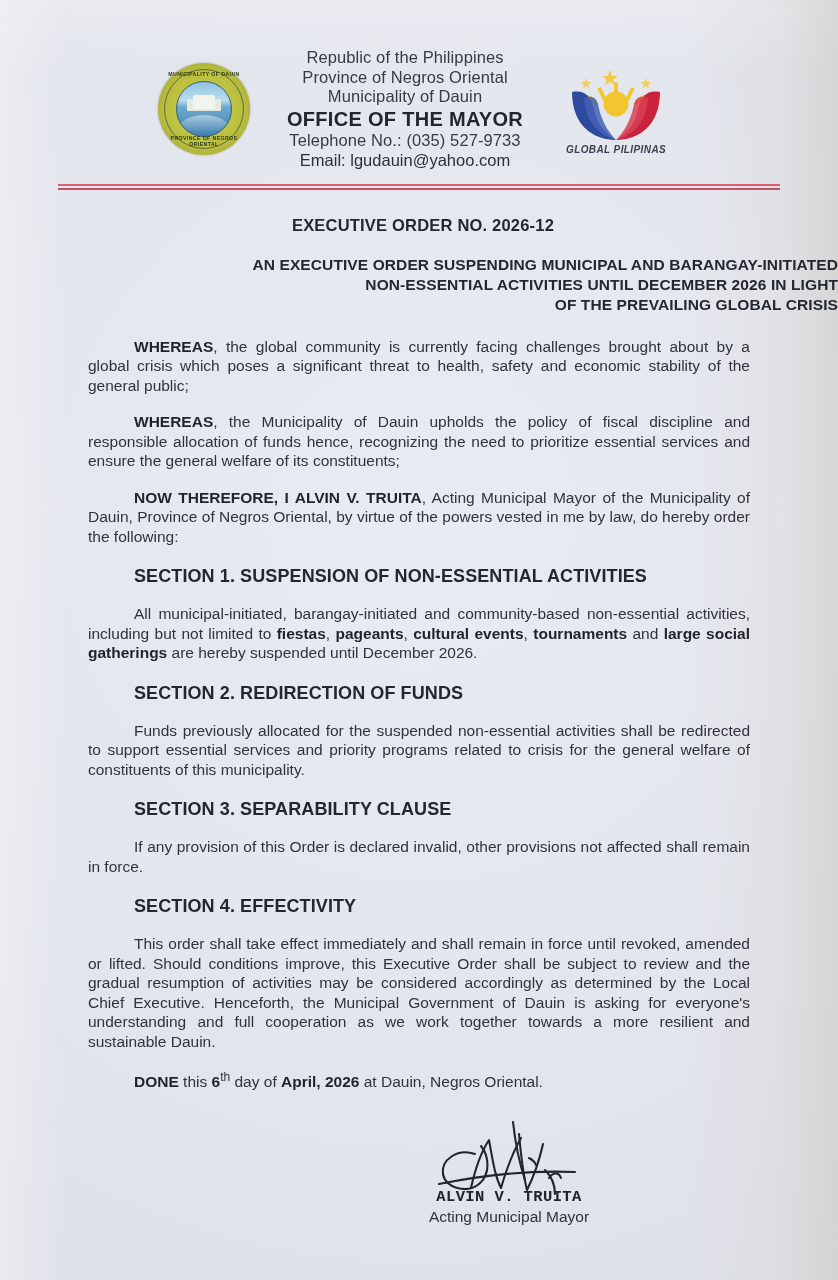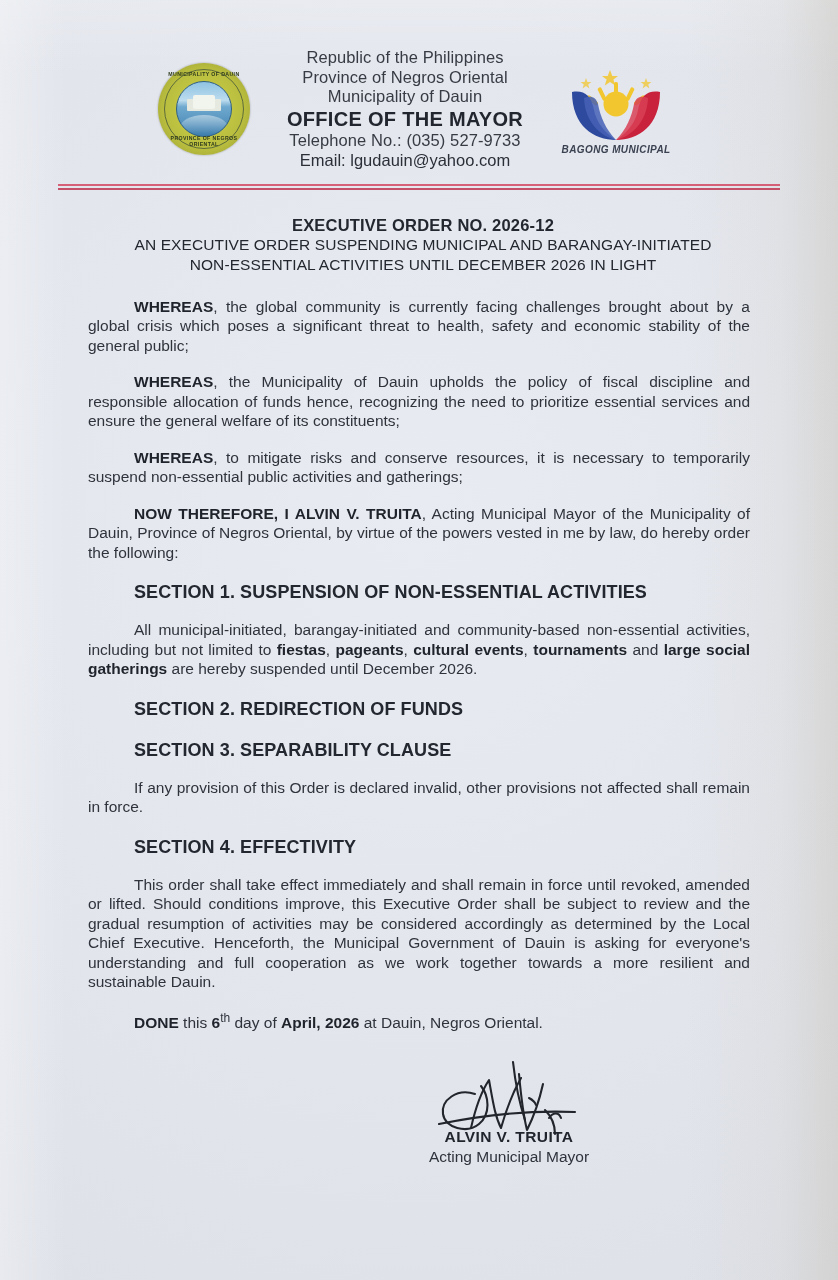--- a/index.html
+++ b/index.html
@@ -112,22 +112,23 @@
   .divider .r1 { height: 2px; background: #d24861; opacity: 0.85; }
   .divider .r2 { height: 2px; background: #c13e58; margin-top: 1.5px; opacity: 0.9; }
 
   
   .title-block { text-align: center; margin-top: 26px; padding-left: 8px; }
   .eo-no {
     font-size: 16.5px; font-weight: bold; letter-spacing: 0.2px; color: #23272f;
   }
   .eo-series { font-size: 15.5px; margin-top: 3px; color: #343943; }
   .eo-title {
-    font-size: 15.5px; font-weight: normal; line-height: 20px;
-    letter-spacing: 0.1px; color: #23272f;
+    margin-top: 20px;
+    font-size: 15.5px; font-weight: bold; line-height: 20px;
+    letter-spacing: 0.1px; color: #23272f; text-align: right;
   }
 
   
   .body-wrap { margin: 0 88px 0 88px; }
   p.para {
     text-align: justify;
     text-justify: inter-word;
     font-size: 15.5px;
     line-height: 19.5px;
     margin: 17px 0 0 0;
@@ -147,21 +148,21 @@
 
   
   .sig-block {
     margin-top: 26px;
     display: flex; flex-direction: column; align-items: center;
     padding-left: 180px;
   }
   .sig-mark { width: 200px; height: 86px; position: relative; margin-bottom: -16px; }
   .sig-name {
     font-size: 15.5px; font-weight: bold; letter-spacing: 0.4px;
-    color: #20242c; position: relative; z-index: 3;
+    color: #20242c; position: relative; z-index: 3; font-family: Liberation Mono, monospace;
   }
   .sig-title { font-size: 15.5px; margin-top: 2px; color: #2f333c; }
 </style>
 </head>
 <body>
 
 <div class="page">
   <div class="content">
 
     <div class="letterhead">
@@ -202,51 +203,52 @@
                 <rect x="74" y="30" width="4" height="13" rx="1.6" transform="rotate(50 76 36)"></rect>
               </g>
               <circle cx="52" cy="40" r="12.5" fill="#f2c62e"></circle>
               <path d="M8 28 C8 62, 30 76, 52 76 C52 76, 34 66, 30 46 C27 31, 20 26, 8 28 Z" fill="#2e4a9e"></path>
               <path d="M96 28 C96 62, 74 76, 52 76 C52 76, 70 66, 74 46 C77 31, 84 26, 96 28 Z" fill="#c8223c"></path>
               <path d="M20 34 C21 58, 36 72, 52 76 C42 66, 36 52, 34 40 C32 33, 27 31, 20 34 Z" fill="#4560b5" opacity="0.85"></path>
               <path d="M84 34 C83 58, 68 72, 52 76 C62 66, 68 52, 70 40 C72 33, 77 31, 84 34 Z" fill="#d94055" opacity="0.85"></path>
             </g>
           </svg>
         </div>
-        <div class="bp-label">BAGONG MUNICIPAL</div>
+        <div class="bp-label">GLOBAL PILIPINAS</div>
       </div>
     </div>
 
     <div class="divider">
       <div class="r1"></div>
       <div class="r2"></div>
     </div>
 
     <div class="title-block">
       <div class="eo-no">EXECUTIVE ORDER NO. 2026-12</div>
       <div class="eo-title">
         <span>AN EXECUTIVE ORDER SUSPENDING MUNICIPAL AND BARANGAY-INITIATED</span><br>
         <span>NON-ESSENTIAL ACTIVITIES UNTIL DECEMBER 2026 IN LIGHT</span><br>
+        <span>OF THE PREVAILING GLOBAL CRISIS</span>
       </div>
     </div>
 
     <div class="body-wrap">
 
       <p class="para first"><b>WHEREAS</b><span>, the global community is currently facing challenges brought about by a global crisis which poses a significant threat to health, safety and economic stability of the general public;</span></p>
 
       <p class="para"><b>WHEREAS</b><span>, the Municipality of Dauin upholds the policy of fiscal discipline and responsible allocation of funds hence, recognizing the need to prioritize essential services and ensure the general welfare of its constituents;</span></p>
 
-      <p class="para"><b>WHEREAS</b><span>, to mitigate risks and conserve resources, it is necessary to temporarily suspend non-essential public activities and gatherings;</span></p>
 
       <p class="para"><b>NOW THEREFORE, I ALVIN V. TRUITA</b><span>, Acting Municipal Mayor of the Municipality of Dauin, Province of Negros Oriental, by virtue of the powers vested in me by law, do hereby order the following:</span></p>
 
       <h3 class="section">SECTION 1.  SUSPENSION OF NON-ESSENTIAL ACTIVITIES</h3>
       <p class="para"><span>All municipal-initiated, barangay-initiated and community-based non-essential activities, including but not limited to </span><b>fiestas</b><span>, </span><b>pageants</b><span>, </span><b>cultural events</b><span>, </span><b>tournaments</b><span> and </span><b>large social gatherings</b><span> are hereby suspended until December 2026.</span></p>
 
       <h3 class="section">SECTION 2.  REDIRECTION OF FUNDS</h3>
+      <p class="para">Funds previously allocated for the suspended non-essential activities shall be redirected to support essential services and priority programs related to crisis for the general welfare of constituents of this municipality.</p>
 
       <h3 class="section">SECTION 3.  SEPARABILITY CLAUSE</h3>
       <p class="para">If any provision of this Order is declared invalid, other provisions not affected shall remain in force.</p>
 
       <h3 class="section">SECTION 4.  EFFECTIVITY</h3>
       <p class="para">This order shall take effect immediately and shall remain in force until revoked, amended or lifted.  Should conditions improve, this Executive Order shall be subject to review and the gradual resumption of activities may be considered accordingly as determined by the Local Chief Executive.  Henceforth, the Municipal Government of Dauin is asking for everyone's understanding and full cooperation as we work together towards a more resilient and sustainable Dauin.</p>
 
       <p class="para"><b>DONE</b><span> this </span><b>6</b><sup>th</sup><span> day of </span><b>April, 2026</b><span> at Dauin, Negros Oriental.</span></p>
 
       <div class="sig-block">

